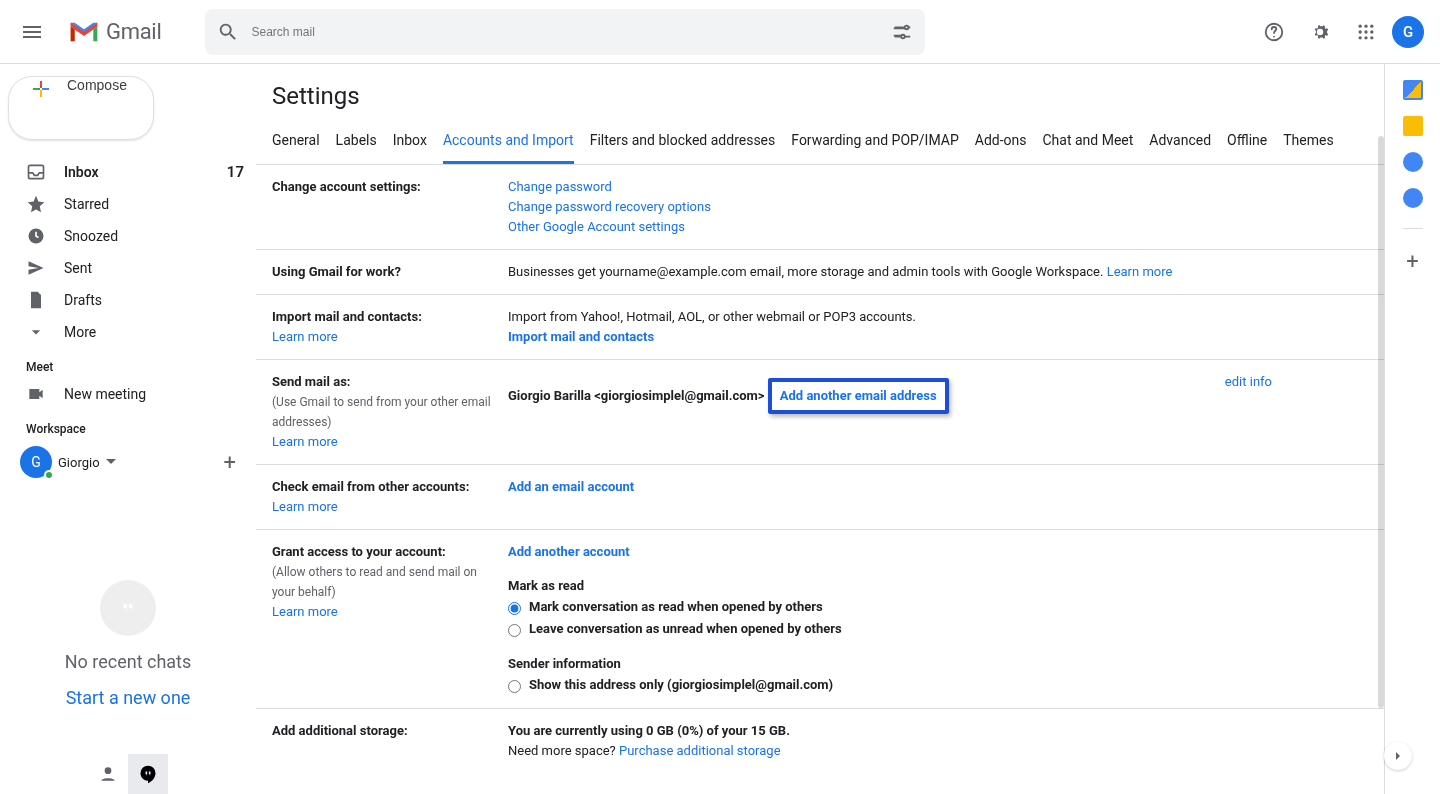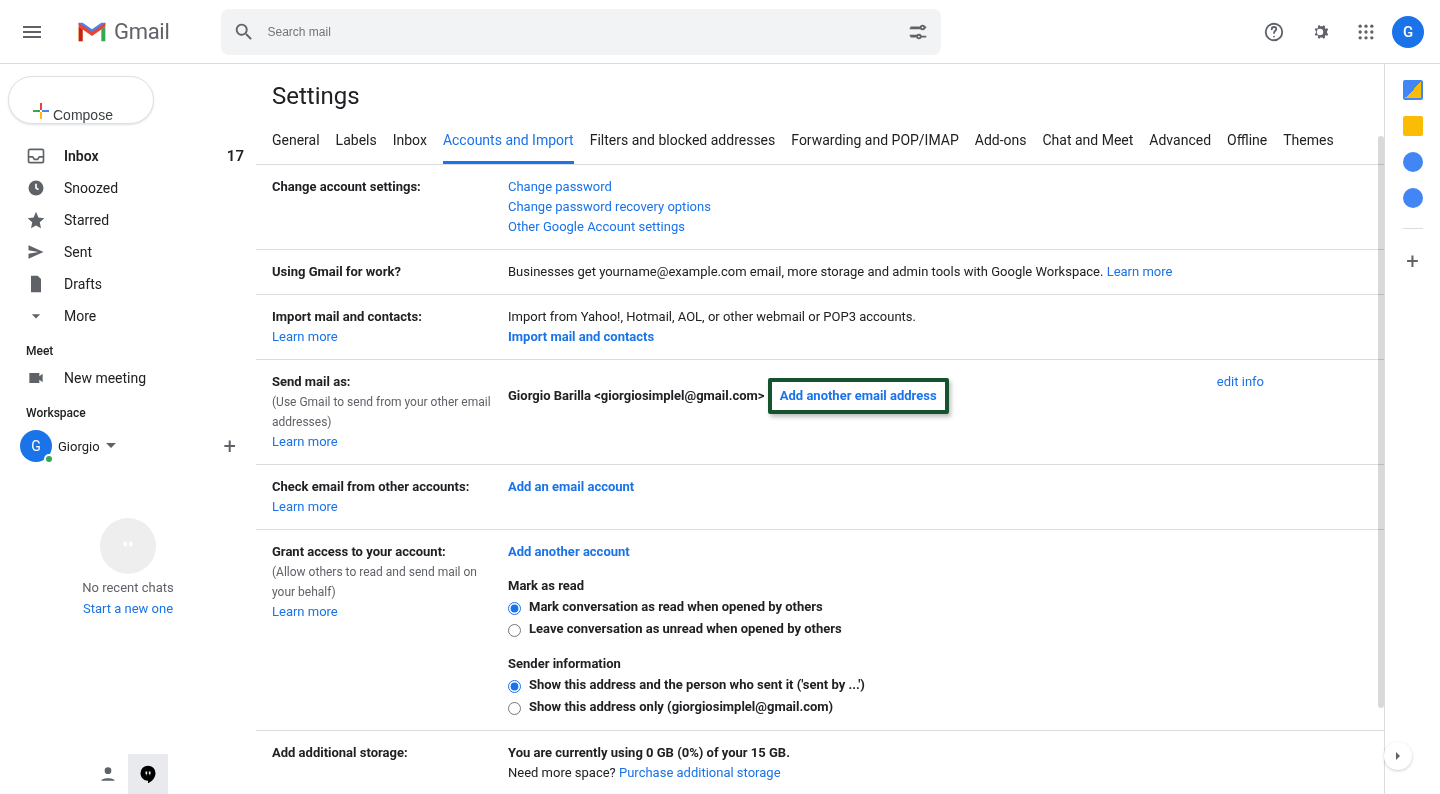--- a/index.html
+++ b/index.html
@@ -26,21 +26,21 @@
     display:flex;
     flex-direction:column;
   }
   
   header{
     height:64px;
     display:flex;
     align-items:center;
     padding:0 16px 0 8px;
     border-bottom:1px solid var(--gray-300);
-    gap:20px;
+    gap:12px;
   }
   .menu-btn{
     width:48px;height:48px;border-radius:50%;
     display:flex;align-items:center;justify-content:center;
     cursor:pointer;
   }
   .gmail-logo{display:flex;align-items:center;gap:6px;font-size:22px;letter-spacing:-.3px;color:var(--gray-700);margin-right:32px;}
   .gmail-logo svg{width:32px;height:28px;}
   .search-bar{
     flex:0 0 720px;
@@ -69,27 +69,27 @@
   
   .body-wrap{display:flex;flex:1;min-height:0;}
   
   .left-nav{
     width:256px;flex:0 0 256px;
     display:flex;flex-direction:column;
     padding-top:12px;
   }
   .compose{
     margin:0 0 16px 8px;
-    height:48px;width:146px;
+    height:64px;width:146px;
     border-radius:24px;
     border:1px solid #e0e0e0;
     background:#fff;
     box-shadow:0 1px 2px rgba(60,64,67,.15);
-    display:flex;align-items:flex-end;justify-content:flex-start;
-    gap:0;padding:0 20px;
+    display:flex;align-items:flex-start;justify-content:flex-start;
+    gap:14px;padding:0 20px;
     font-size:14px;font-weight:500;color:#3c4043;cursor:pointer;
   }
   .compose svg{width:24px;height:24px;}
   .nav-item{
     height:32px;display:flex;align-items:center;
     padding:0 12px 0 26px;
     border-radius:0 16px 16px 0;
     font-size:14px;color:var(--text);
     cursor:pointer;gap:18px;
   }
@@ -99,22 +99,22 @@
   .nav-icon{width:20px;height:20px;color:var(--icon-gray);display:flex;align-items:center;justify-content:center;}
   .section-title{
     font-size:12px;font-weight:500;color:var(--text);
     padding:12px 0 4px 26px;
   }
   .hangouts-block{padding:6px 0 6px 20px;display:flex;align-items:center;gap:6px;font-size:13px;}
   .hangouts-avatar{width:32px;height:32px;border-radius:50%;background:#1a73e8;color:#fff;display:flex;align-items:center;justify-content:center;font-size:14px;position:relative;}
   .presence-dot{width:10px;height:10px;border-radius:50%;background:#34a853;border:2px solid #fff;position:absolute;right:-2px;bottom:-2px;}
   .plus-btn{margin-left:auto;margin-right:20px;color:var(--icon-gray);font-size:22px;cursor:pointer;}
   .chat-empty{
-    flex:1;display:flex;flex-direction:column;align-items:center;justify-content:flex-start;padding-top:50px;
-    color:var(--gray-700);font-size:13px;gap:6px;
+    flex:1;display:flex;flex-direction:column;align-items:center;justify-content:center;padding-top:50px;
+    color:var(--gray-700);font-size:18px;gap:15px;
   }
   .chat-empty .bubble{
     width:56px;height:56px;border-radius:50%;background:#eeeeee;
     display:flex;align-items:center;justify-content:center;color:#fff;font-size:24px;
   }
   .chat-empty a{color:var(--link);text-decoration:none;cursor:pointer;}
   .btm-icons{height:40px;display:flex;align-items:center;justify-content:center;gap:0;border-top:0;}
   .btm-icons .cell{width:40px;height:40px;display:flex;align-items:center;justify-content:center;color:var(--icon-gray);}
   .btm-icons .cell.active{background:#e8eaed;}
   
@@ -139,29 +139,29 @@
   }
   .row:last-child{border-bottom:none;justify-content:space-between;}
   .row .lbl{
     width:220px;flex:0 0 220px;
     font-weight:700;color:var(--text);
   }
   .row .lbl .sub{font-weight:400;color:var(--gray-700);font-size:12px;}
   .row .lbl a,.row .content a{color:var(--link);text-decoration:none;cursor:pointer;}
   .row .content{flex:1;min-width:0;}
   .bold-link{color:var(--bold-link);font-weight:700;text-decoration:none;cursor:pointer;}
-  .edit-info{position:absolute;right:120px;}
+  .edit-info{position:absolute;right:112px;}
   .radio-row{display:flex;align-items:center;gap:8px;padding:1px 0;}
   .radio-row strong{font-weight:700;}
   input[type=radio]{accent-color:var(--link);margin:2px 0 0 0;}
   .highlight-box{
     display:inline-block;padding:6px 10px 6px 0;
   }
   .annot-border{
-    border:4px solid #14532d;
+    border:4px solid #1d4ed8;
     border-radius:2px;
     padding:4px 8px;
     box-shadow:2px 3px 4px rgba(0,0,0,.25);
     display:inline-block;
   }
   
   .side-panel{
     width:56px;flex:0 0 56px;border-left:1px solid var(--gray-300);
     display:flex;flex-direction:column;align-items:center;padding-top:16px;gap:16px;
   }
@@ -270,33 +270,33 @@
             <rect x="3" y="4" width="18" height="16" rx="2"></rect>
             <path d="M3 13h5l2 3h4l2-3h5"></path>
           </svg>
         </span>
       <span class="label">Inbox</span>
       <span class="count">17</span>
     </div>
     <div class="nav-item">
       <span class="nav-icon">
           <svg width="20" height="20" viewBox="0 0 24 24" fill="var(--icon-gray)">
+            <path d="M12 2l2.9 6.9L22 10l-5.5 4.8L18 22l-6-3.5L6 22l1.5-7.2L2 10l7.1-1.1z"></path>
+          </svg>
+        </span>
+      <span class="label">Starred</span>
+    </div>
+    <div class="nav-item">
+      <span class="nav-icon">
+          <svg width="20" height="20" viewBox="0 0 24 24" fill="var(--icon-gray)">
             <circle cx="12" cy="12" r="9"></circle>
             <path d="M12 7v5l3 2" stroke="#fff" stroke-width="2" fill="none"></path>
           </svg>
         </span>
       <span class="label">Snoozed</span>
-    </div>
-    <div class="nav-item">
-      <span class="nav-icon">
-          <svg width="20" height="20" viewBox="0 0 24 24" fill="var(--icon-gray)">
-            <path d="M12 2l2.9 6.9L22 10l-5.5 4.8L18 22l-6-3.5L6 22l1.5-7.2L2 10l7.1-1.1z"></path>
-          </svg>
-        </span>
-      <span class="label">Starred</span>
     </div>
     <div class="nav-item">
       <span class="nav-icon">
           <svg width="20" height="20" viewBox="0 0 24 24" fill="var(--icon-gray)">
             <path d="M3 20l18-8L3 4v6l12 2-12 2z"></path>
           </svg>
         </span>
       <span class="label">Sent</span>
     </div>
     <div class="nav-item">
@@ -450,24 +450,20 @@
             <input type="radio" name="mark" checked="" style="">
             <strong>Mark conversation as read when opened by others</strong>
           </div>
           <div class="radio-row">
             <input type="radio" name="mark" style="">
             <strong>Leave conversation as unread when opened by others</strong>
           </div>
           <div style="height:14px"></div>
           <strong>Sender information</strong>
           <div class="radio-row">
-            <input type="radio" name="sender" checked="" style="">
-            <strong>Show this address and the person who sent it ('sent by ...')</strong>
-          </div>
-          <div class="radio-row">
             <input type="radio" name="sender" style="">
             <strong>Show this address only (giorgiosimplel@gmail.com)</strong>
           </div>
         </div>
       </div>
 
       <div class="row">
         <div class="lbl">Add additional storage:</div>
         <div class="content">
           <strong>You are currently using 0 GB (0%) of your 15 GB.</strong><br>

